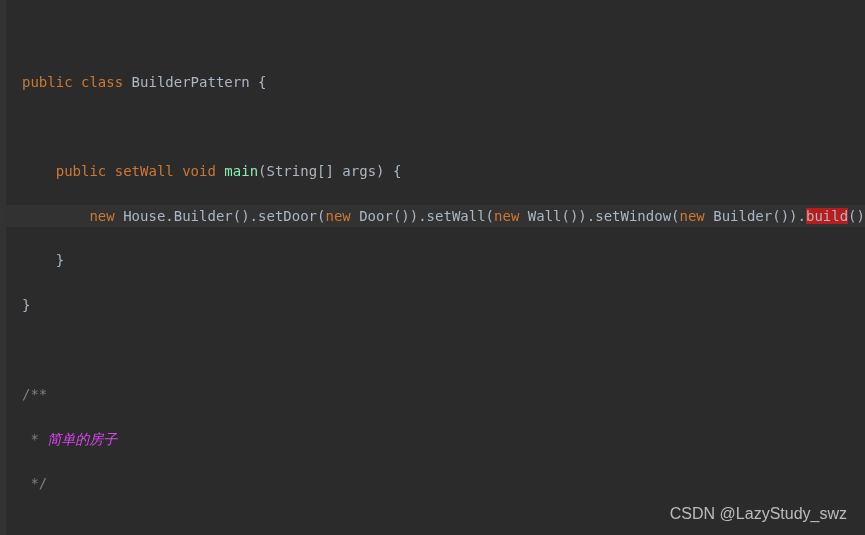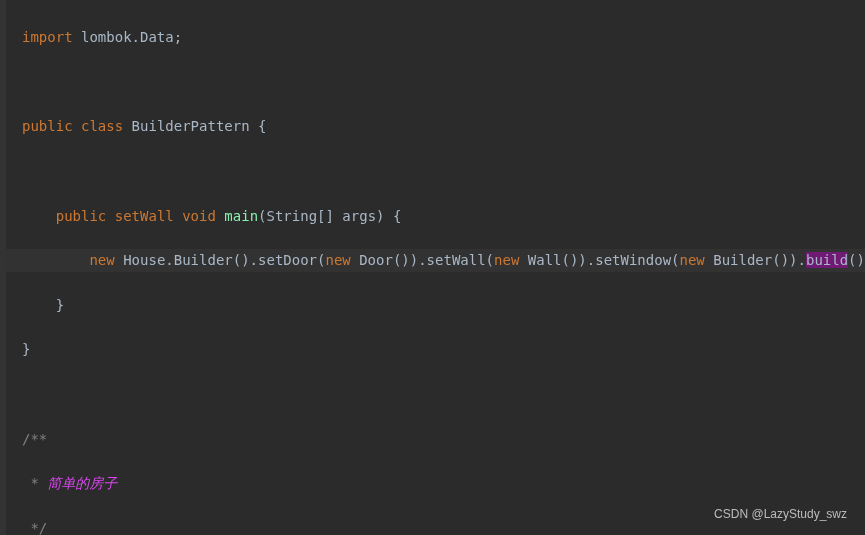--- a/index.html
+++ b/index.html
@@ -33,42 +33,41 @@
       background: #323232;
       margin-left: -22px;
       padding-left: 22px;
       margin-right: -800px;
       padding-right: 800px;
     }
     .kw { color: #cc7832; }
     .method-def { color: #86efac; }
     .comment { color: #808080; }
     .comment-italic { color: #d946ef; font-style: italic; }
-    .caret-highlight { background: #701a75; }
+    .caret-highlight { background: #b91c1c; }
     .watermark {
       position: absolute;
       bottom: 10px;
       right: 18px;
       color: #d4d4d4;
-      font-size: 12px;
+      font-size: 16px;
       font-family: sans-serif;
       opacity: 0.85;
     }
     .cursor {
       border-left: 1px solid #bbbbbb;
       margin-left: -1px;
     }
   </style>
 </head>
 <body>
 
 <div class="gutter"></div>
 
 <div class="code-area">
-<div class="line"><span class="kw">import</span><span> lombok.</span><span>Data</span><span>;</span></div>
 <div class="line"></div>
 <div class="line"><span class="kw">public</span> <span class="kw">class</span> <span>BuilderPattern</span><span> {</span></div>
 <div class="line"></div>
 <div class="line">    <span class="kw">public</span> <span class="kw">setWall</span> <span class="kw">void</span> <span class="method-def">main</span><span>(String[] args) {</span></div>
 <div class="line line-highlight">        <span class="kw">new</span><span> House.Builder().setDoor(</span><span class="kw">new</span><span> Door()).setWall(</span><span class="kw">new</span><span> Wall()).setWindow(</span><span class="kw">new</span><span> Builder()).</span><span class="caret-highlight">build</span><span>();</span><span class="cursor"></span></div>
 <div class="line"><span>    }</span></div>
 <div class="line"><span>}</span></div>
 <div class="line"></div>
 <div class="line"><span class="comment">/**</span></div>
 <div class="line"><span class="comment"> * </span><span class="comment-italic">简单的房子</span></div>

